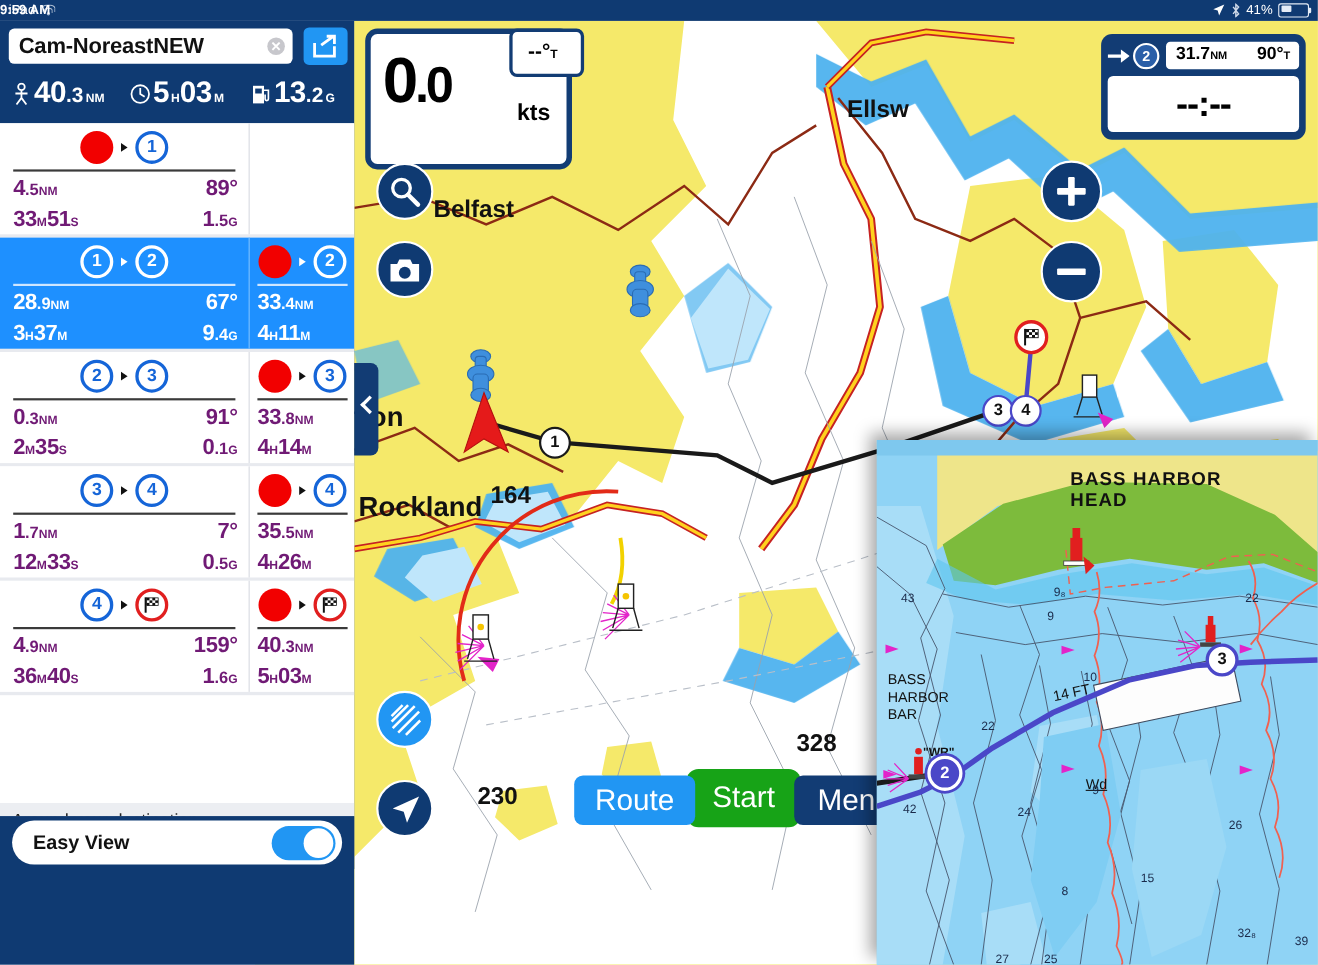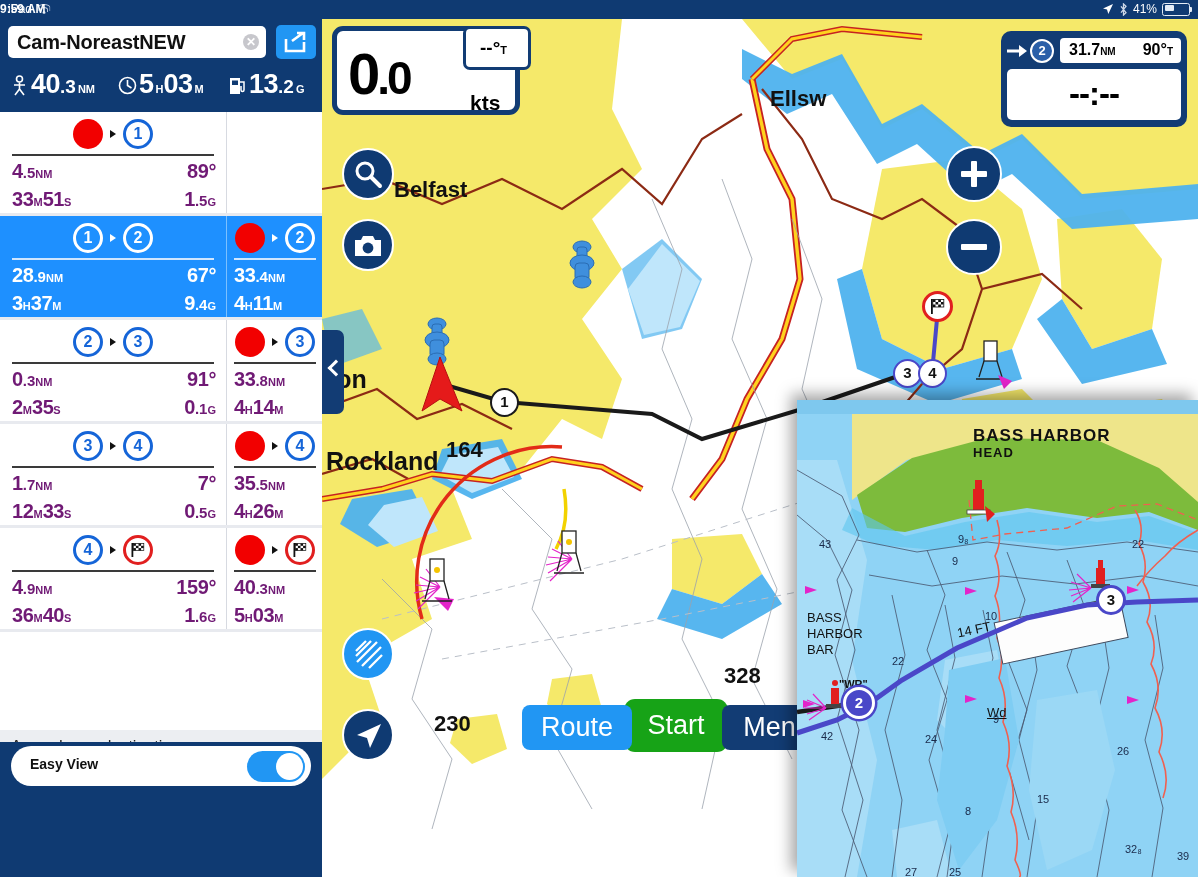--- a/index.html
+++ b/index.html
@@ -83,42 +83,42 @@
 
   #around-header{
     position:absolute;left:0;top:618px;width:322px;height:34px;background:#eceef2;
     font-size:16px;color:#222;line-height:34px;padding-left:11px;box-sizing:border-box;
   }
 
   #easy-view-wrap{position:absolute;left:0;top:723px;width:322px;height:48px;background:#0f3a72;}
   #easy-view{
     position:absolute;left:11px;top:4px;width:300px;height:40px;background:#fff;border-radius:20px;
   }
-  #easy-view .label{position:absolute;left:19px;top:10px;font-size:14px;font-weight:bold;color:#111;}
+  #easy-view .label{position:absolute;left:19px;top:10px;font-size:18px;font-weight:bold;color:#111;}
   #easy-toggle{position:absolute;right:6px;top:5px;width:58px;height:31px;border-radius:16px;background:#2196f3;cursor:pointer;}
   #easy-toggle .knob{position:absolute;right:2px;top:2px;width:27px;height:27px;border-radius:50%;background:#fff;}
   #sidebar-collapse{
     position:absolute;left:322px;top:330px;width:22px;height:84px;background:#123c74;
     border-radius:0 7px 7px 0;z-index:51;cursor:pointer;
   }
   #sidebar-collapse .chev{
     position:absolute;left:8px;top:32px;width:9px;height:9px;border-left:3.5px solid #fff;border-bottom:3.5px solid #fff;
     transform:rotate(45deg);
   }
 
   
   #map{position:absolute;left:322px;top:19px;width:876px;height:858px;overflow:hidden;background:#f5e96a;}
   #map svg{position:absolute;left:0;top:0;}
   .map-label{position:absolute;font-weight:bold;color:#111;pointer-events:none;}
 
   .round-btn{position:absolute;border-radius:50%;background:#0f3a72;border:2.5px solid #fff;box-sizing:border-box;cursor:pointer;}
   .round-btn.light{background:#2196f3;}
 
   #speed-panel{
-    position:absolute;left:10px;top:7px;width:188px;height:89px;background:#fff;border:5px solid #123c74;
+    position:absolute;left:10px;top:7px;width:188px;height:128px;background:#fff;border:5px solid #123c74;
     border-radius:11px;box-sizing:border-box;
   }
   #speed-panel .spd{position:absolute;left:11px;top:14px;font-size:58px;font-weight:bold;color:#000;letter-spacing:-3px;line-height:58px;}
   #speed-panel .spd .dec{font-size:46px;}
   #speed-panel .kts{position:absolute;left:133px;top:60px;font-size:21px;font-weight:bold;color:#000;}
   #heading-box{
     position:absolute;left:126px;top:-5px;width:68px;height:44px;background:#fff;border:3px solid #123c74;
     border-radius:7px;box-sizing:border-box;
   }
   #heading-box .txt{position:absolute;left:14px;top:8px;font-size:19px;font-weight:bold;color:#000;}
@@ -470,21 +470,21 @@
       <polygon points="8,186 20,190 8,194"></polygon>
       <polygon points="168,187 180,191 168,195"></polygon>
       <polygon points="330,186 342,190 330,194"></polygon>
       <polygon points="6,750 18,754 6,758" transform="translate(0,-450)"></polygon>
       <polygon points="168,745 180,749 168,753" transform="translate(0,-450)"></polygon>
       <polygon points="330,746 342,750 330,754" transform="translate(0,-450)"></polygon>
     </g>
   </svg>
 
   <div class="ins-label" style="left:176px;top:26px;font-size:17px;font-weight:bold;letter-spacing:1px;">BASS HARBOR</div>
-  <div class="ins-label" style="left:176px;top:45px;font-size:13px;font-weight:bold;letter-spacing:1px;">HEAD</div>
+  <div class="ins-label" style="left:176px;top:45px;font-size:17px;font-weight:bold;letter-spacing:1px;">HEAD</div>
   <div class="ins-label" style="left:10px;top:210px;font-size:13px;">BASS</div>
   <div class="ins-label" style="left:10px;top:226px;font-size:13px;">HARBOR</div>
   <div class="ins-label" style="left:10px;top:242px;font-size:13px;">BAR</div>
   <div class="ins-label" style="left:160px;top:222px;font-size:13px;transform:rotate(-12deg);">14 FT</div>
   <div class="ins-label" style="left:42px;top:278px;font-size:11px;font-weight:bold;">"WR"</div>
   <div class="ins-label" style="left:190px;top:755px;font-size:13px;margin-top:-450px;text-decoration:underline;">Wd</div>
 
   <div style="position:absolute;left:299px;top:185px;width:30px;height:30px;border-radius:50%;background:#fff;border:3px solid #4a47c8;box-sizing:border-box;text-align:center;line-height:24px;font-size:15px;font-weight:bold;color:#111;">3</div>
   <div style="position:absolute;left:46px;top:287px;width:32px;height:32px;border-radius:50%;background:#4a47c8;border:3px solid #fff;box-sizing:border-box;text-align:center;line-height:26px;font-size:15px;font-weight:bold;color:#fff;box-shadow:0 0 0 2.5px #4a47c8;">2</div>
 

